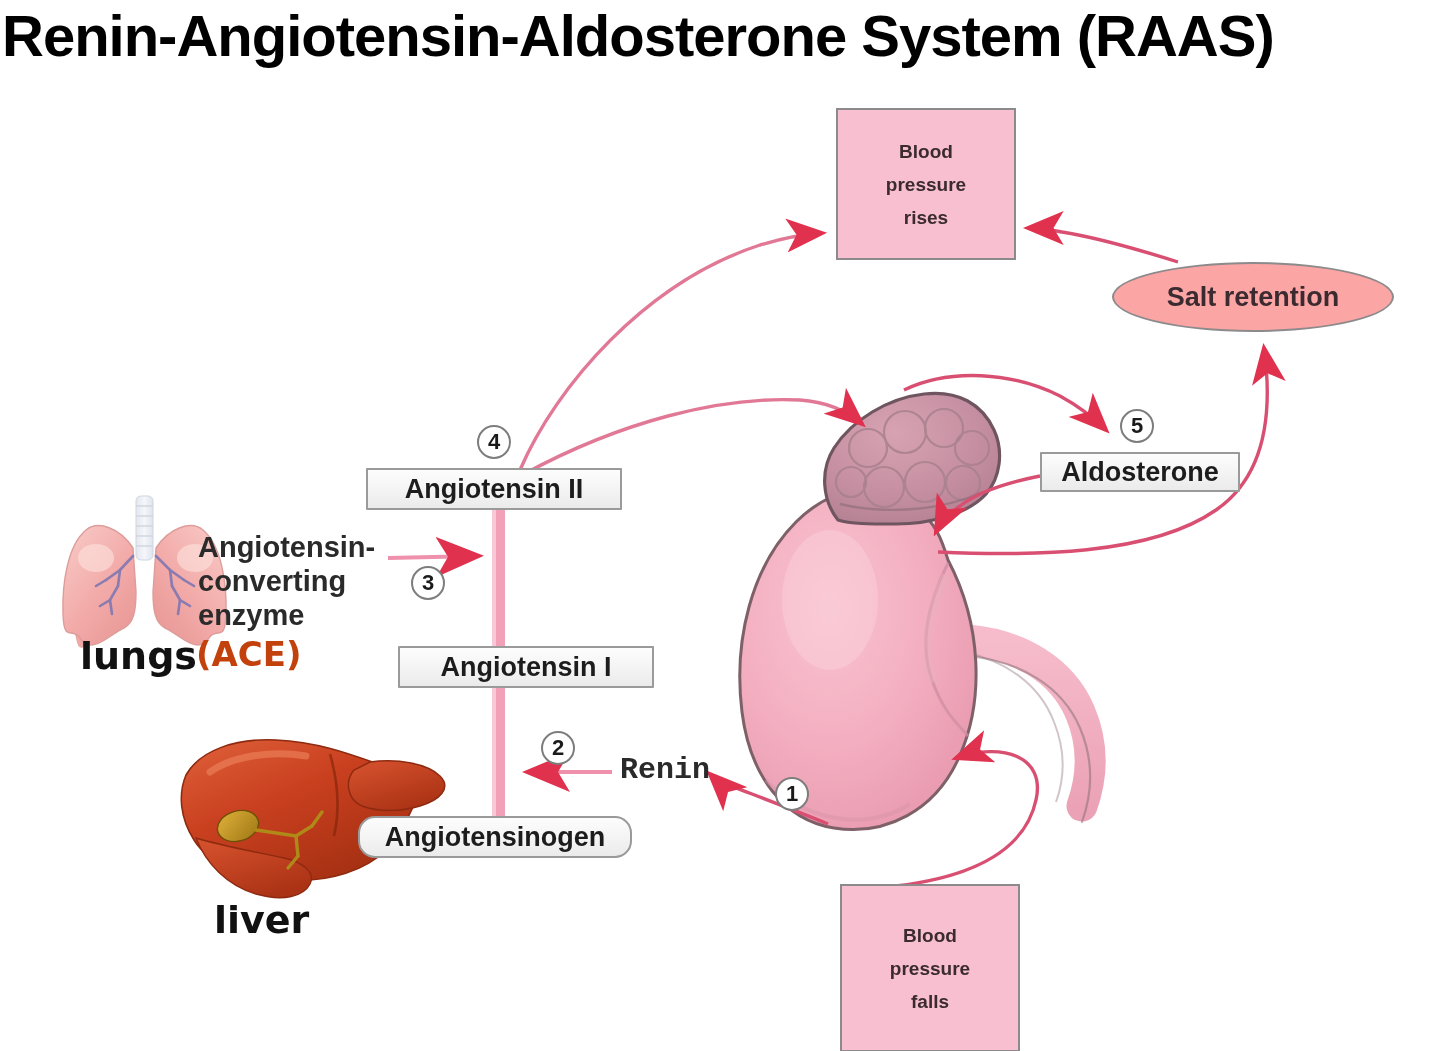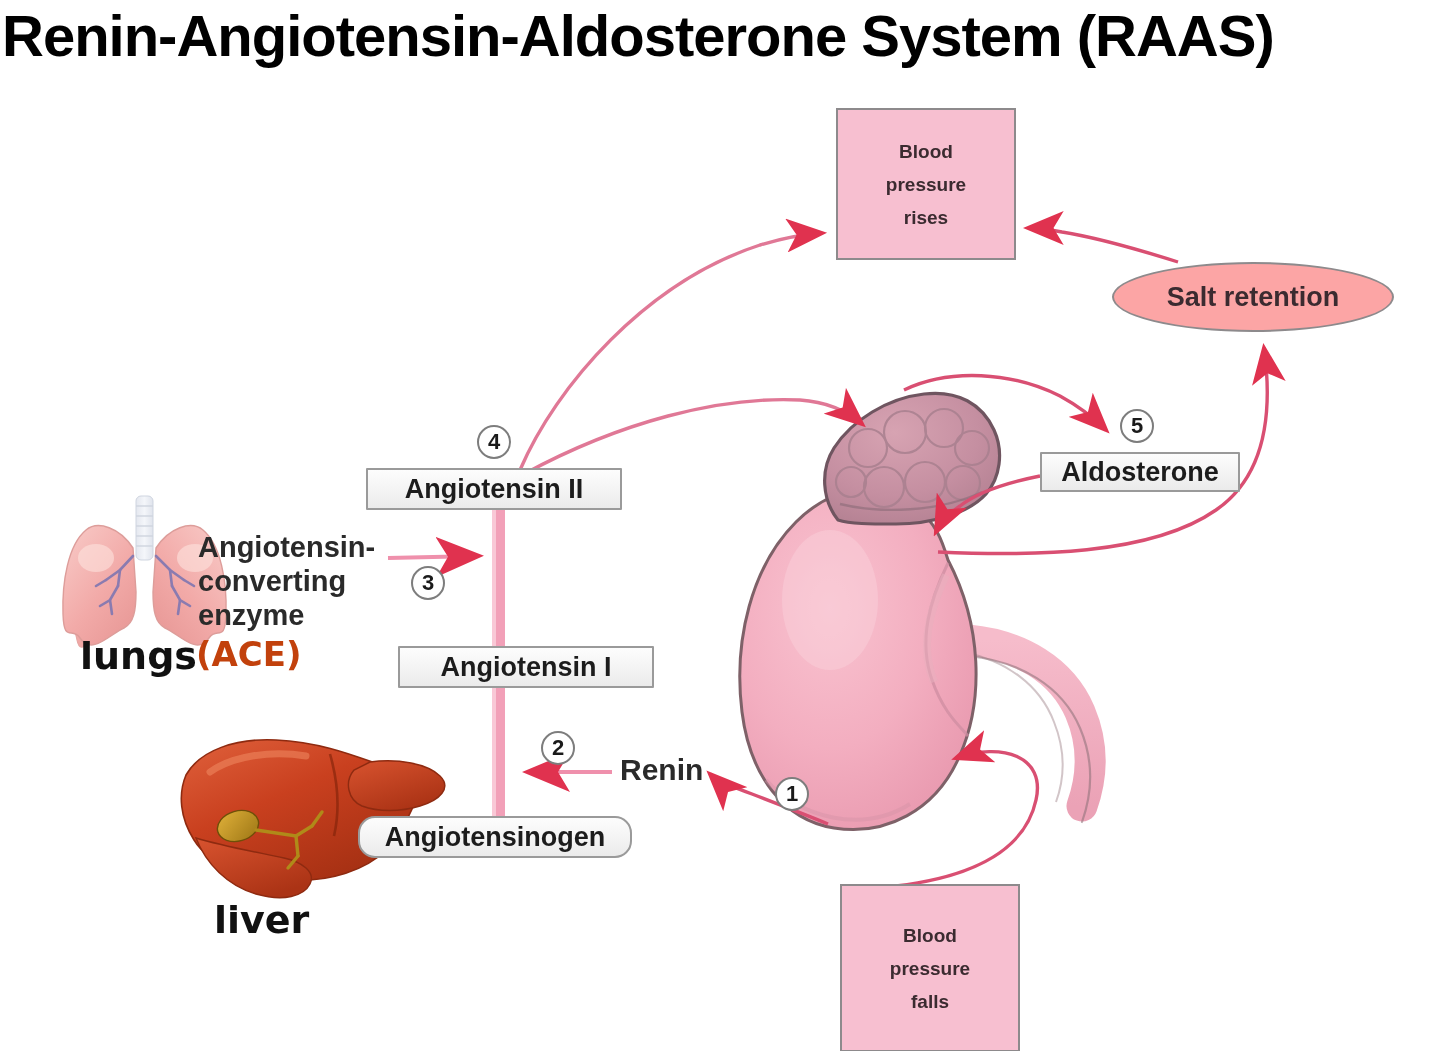--- a/index.html
+++ b/index.html
@@ -142,21 +142,21 @@
     position: absolute;
     font-family: "DejaVu Sans", sans-serif;
     font-weight: 700;
     font-size: 34px;
     color: #c2410c;
     white-space: nowrap;
   }
 
   .renin-label {
     position: absolute;
-    font-family: Liberation Sans, sans-serif;
+    font-family: Liberation Mono, monospace;
     font-weight: 700;
     font-size: 30px;
     color: #2a2a2a;
     white-space: nowrap;
   }
 </style>
 </head>
 <body>
 
 <div id="stage">

